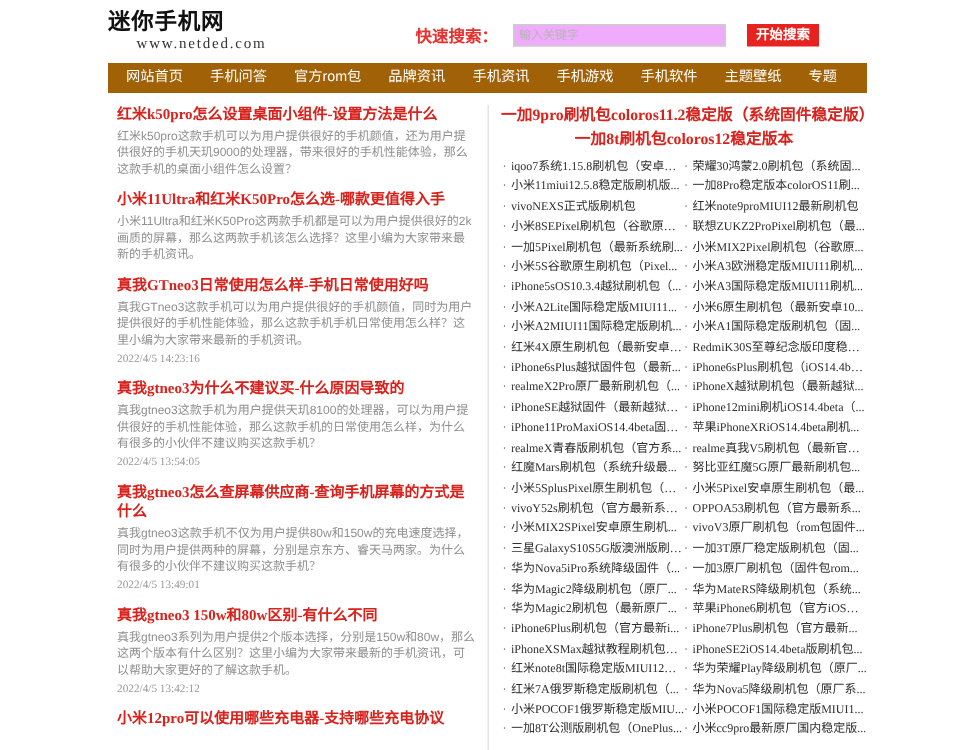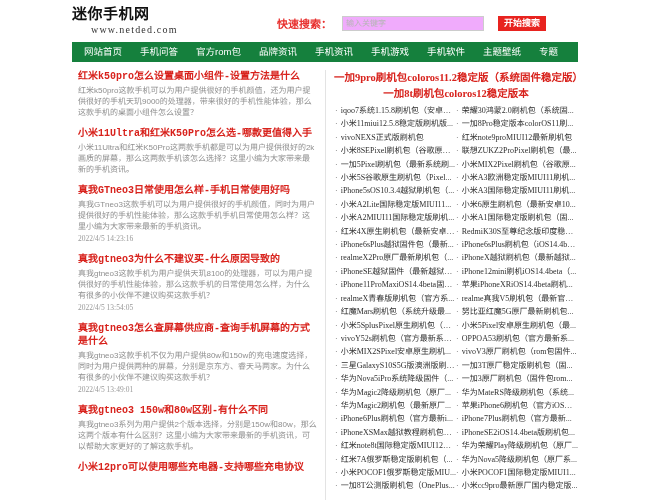--- a/index.html
+++ b/index.html
@@ -98,21 +98,21 @@
     font-family: "Liberation Sans", sans-serif;
   }
 
   
   .navbar {
     position: absolute;
     top: 42px;
     left: 72px;
     width: 506px;
     height: 20px;
-    background: #15803d;
+    background: #a16207;
     display: flex;
     align-items: center;
   }
   .nav-item {
     color: #ffffff;
     font-size: 9.5px;
     padding: 0 9px;
     line-height: 20px;
     white-space: nowrap;
     cursor: pointer;
@@ -143,21 +143,21 @@
   }
   .article-title {
     color: #d8221c;
     font-size: 10px;
     font-weight: bold;
     line-height: 13px;
     text-decoration: none;
     display: block;
     margin-bottom: 2px;
     cursor: pointer;
-    font-family: Liberation Mono, monospace;
+    font-family: Liberation Serif, serif;
   }
   .article-desc {
     color: #8f8f8f;
     font-size: 8px;
     line-height: 11px;
     margin: 0;
   }
   .article-time {
     color: #999999;
     font-size: 7.5px;
@@ -273,20 +273,21 @@
           <div class="article-time">2022/4/5 13:54:05</div>
         </div>
         <div class="article">
           <a class="article-title">真我gtneo3怎么查屏幕供应商-查询手机屏幕的方式是什么</a>
           <p class="article-desc">真我gtneo3这款手机不仅为用户提供80w和150w的充电速度选择，同时为用户提供两种的屏幕，分别是京东方、睿天马两家。为什么有很多的小伙伴不建议购买这款手机？</p>
           <div class="article-time">2022/4/5 13:49:01</div>
         </div>
         <div class="article">
           <a class="article-title">真我gtneo3 150w和80w区别-有什么不同</a>
           <p class="article-desc">真我gtneo3系列为用户提供2个版本选择，分别是150w和80w，那么这两个版本有什么区别？这里小编为大家带来最新的手机资讯，可以帮助大家更好的了解这款手机。</p>
+          <div class="article-time">2022/4/5 13:42:12</div>
         </div>
         <div class="article">
           <a class="article-title">小米12pro可以使用哪些充电器-支持哪些充电协议</a>
         </div>
       </div>
 
     <div class="right-col">
       <div class="panel-heading">一加9pro刷机包coloros11.2稳定版（系统固件稳定版）</div>
       <div class="panel-heading sub">一加8t刷机包coloros12稳定版本</div>
       <div class="rom-grid">

